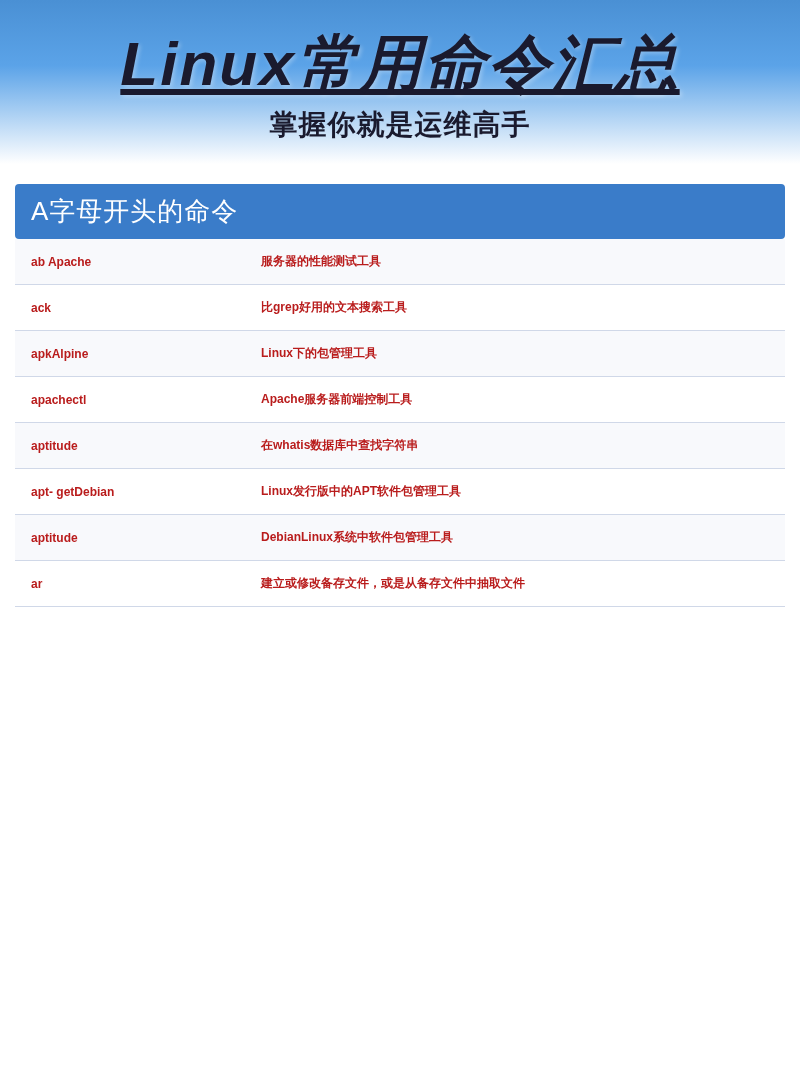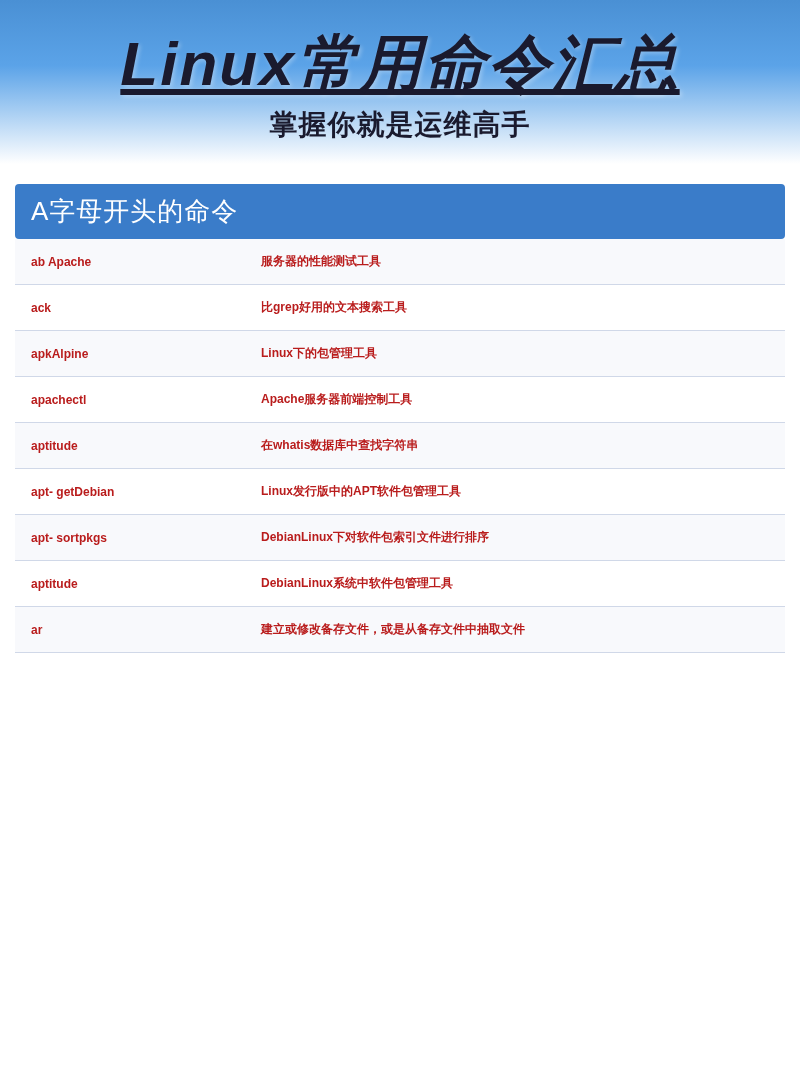--- a/index.html
+++ b/index.html
@@ -145,24 +145,20 @@
           </tr>
           <tr>
             <td class="cmd-name">aptitude</td>
             <td class="cmd-desc">在whatis数据库中查找字符串</td>
           </tr>
           <tr>
             <td class="cmd-name">apt-  getDebian</td>
             <td class="cmd-desc">Linux发行版中的APT软件包管理工具</td>
           </tr>
           <tr>
-            <td class="cmd-name">apt-  sortpkgs</td>
-            <td class="cmd-desc">DebianLinux下对软件包索引文件进行排序</td>
-          </tr>
-          <tr>
             <td class="cmd-name">aptitude</td>
             <td class="cmd-desc">DebianLinux系统中软件包管理工具</td>
           </tr>
           <tr>
             <td class="cmd-name">ar</td>
             <td class="cmd-desc">建立或修改备存文件，或是从备存文件中抽取文件</td>
           </tr>
         </tbody>
     </table>
   </div>

